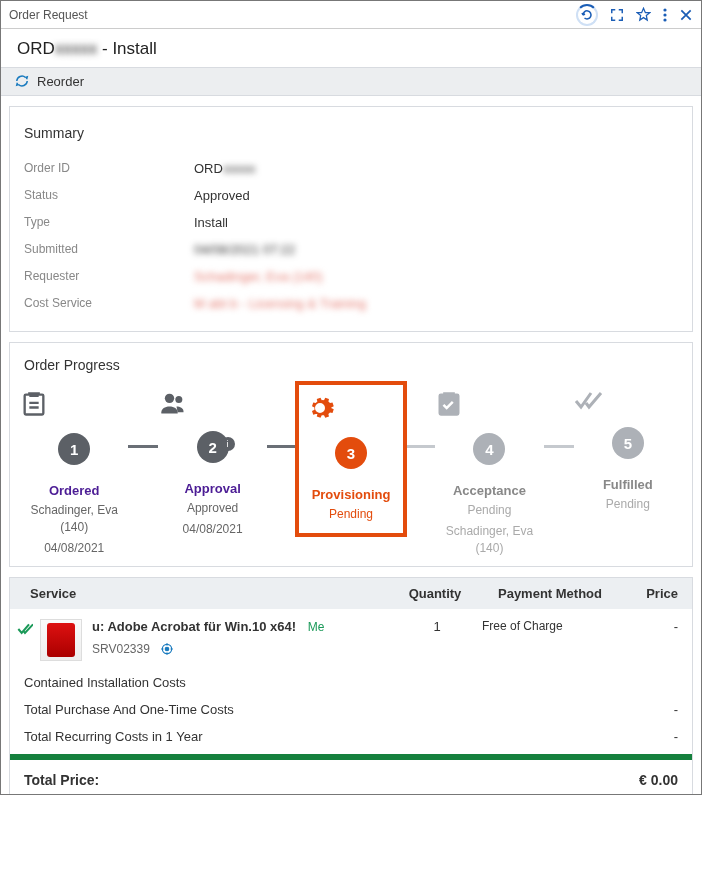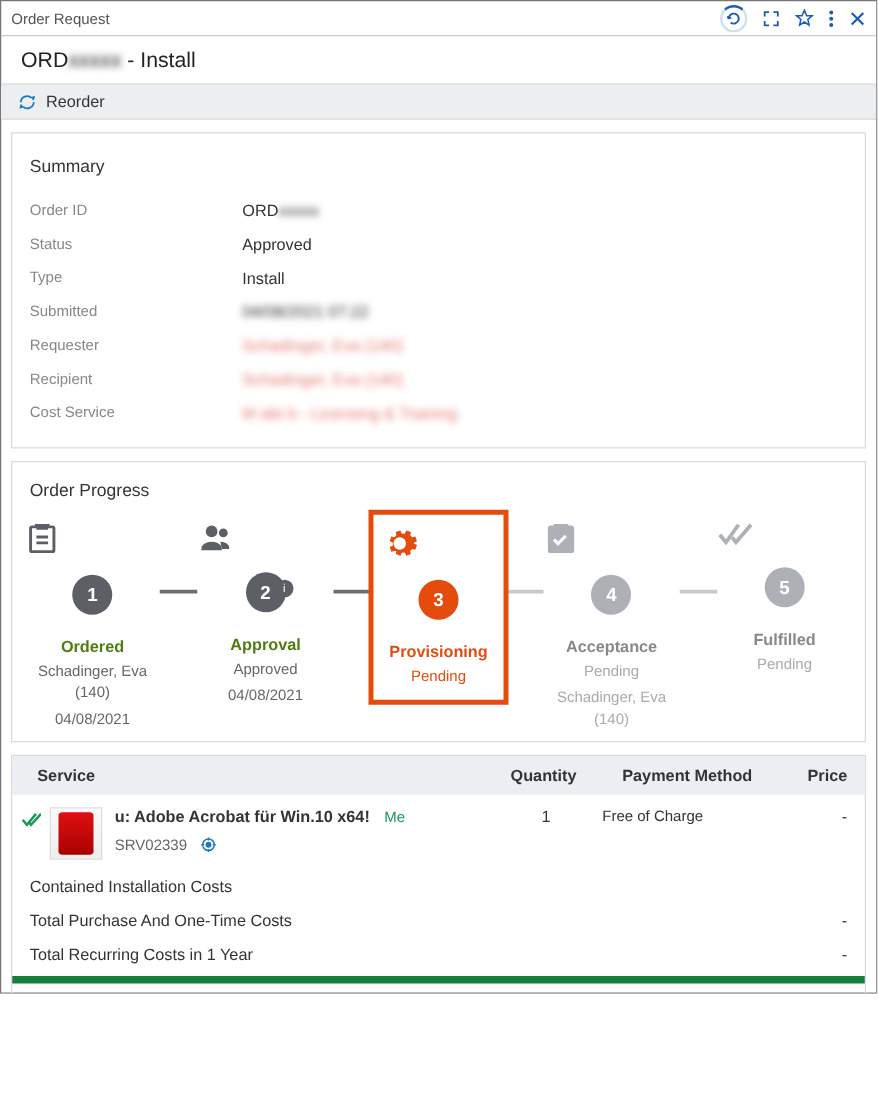--- a/index.html
+++ b/index.html
@@ -7,40 +7,40 @@
   .window { width:702px; height:795px; border:1px solid #777; display:flex; flex-direction:column; margin:0 auto; background:#fff; }
   .titlebar { display:flex; align-items:center; justify-content:space-between; padding:4px 8px; border-bottom:1px solid #ccc; height:28px; }
   .titlebar-title { font-size:12px; color:#555; }
   .titlebar-actions { display:flex; gap:12px; align-items:center; }
   .titlebar-actions span { color:#1a5db6; cursor:pointer; display:inline-flex; align-items:center; }
   .refresh-circle { width:22px; height:22px; border:2px solid #cfe0f5; border-top:2px solid #1a5db6; border-radius:50%; display:inline-flex; align-items:center; justify-content:center; color:#1a5db6; }
   .content { flex:1; overflow:auto; }
   .page-header { padding:10px 16px 8px; }
   .page-header h1 { font-size:17px; font-weight:400; color:#222; }
   .page-header h1 .blur { filter:blur(3px); }
-  .reorder-bar { background:#eceef0; padding:6px 14px; display:flex; align-items:flex-end; gap:8px; border-top:1px solid #d8dbe0; border-bottom:1px solid #d8dbe0; }
+  .reorder-bar { background:#eceef0; padding:6px 14px; display:flex; align-items:flex-start; gap:8px; border-top:1px solid #d8dbe0; border-bottom:1px solid #d8dbe0; }
   .reorder-bar span.ico { color:#1a7bbf; display:inline-flex; }
   .card { border:1px solid #d8dbe0; margin:10px 8px 0; padding:18px 14px 14px; }
   .card h2 { font-size:14px; font-weight:400; color:#333; margin-bottom:14px; }
   .kv { display:flex; padding:6px 0; font-size:13px; }
   .kv .k { width:170px; color:#888; font-size:12px; }
   .kv .v { color:#333; }
   .kv .v.red { color:#e57a6f; filter:blur(3px); }
   .kv .v.blur { filter:blur(3px); }
   .progress-card { border:1px solid #d8dbe0; margin:10px 8px 0; padding:14px 10px 10px; }
   .progress-card h2 { font-size:14px; font-weight:400; padding:0 4px 8px; }
   .steps { display:flex; align-items:flex-start; justify-content:space-between; padding-top:8px; }
   .step { flex:1; text-align:center; position:relative; }
   .step .ico { font-size:26px; color:#6a6f76; display:block; margin:0 auto; }
   .step.active .ico { color:#e34c0d; }
   .step.future .ico { color:#adb1b7; }
   .step .circle { width:32px; height:32px; border-radius:50%; background:#5c6066; color:#fff; display:flex; align-items:center; justify-content:center; margin:14px auto 0; font-weight:bold; font-size:15px; }
   .step.active .circle { background:#e34c0d; }
   .step.future .circle { background:#adb1b7; }
-  .step .title { margin-top:18px; font-weight:bold; font-size:13px; color:#4d7c0f; }
+  .step .title { margin-top:18px; font-weight:bold; font-size:13px; color:#4c1d95; }
   .step.active .title { color:#e34c0d; }
   .step.future .title { color:#888; }
   .step .sub { font-size:12px; color:#666; margin-top:4px; line-height:1.4; }
   .step.active .sub { color:#e34c0d; }
   .step.future .sub { color:#aaa; }
   .step .info-badge { position:absolute; top:48px; left:calc(50% + 8px); width:14px; height:14px; background:#5c6066; border-radius:50%; color:#fff; font-size:9px; display:flex; align-items:center; justify-content:center; }
   .connector { width:30px; height:3px; background:#6a6f76; margin-top:56px; }
   .connector.future { background:#c5c9ce; }
   .active-frame { border:4px solid #e34c0d; padding:8px 6px 10px; margin:-8px -2px; }
   .table-wrap { margin:10px 8px 0; border:1px solid #d8dbe0; }
@@ -136,24 +136,20 @@
         </div>
       <div class="kv">
           <span class="k">Submitted</span>
           <span class="v blur">04/08/2021 07:22</span>
         </div>
       <div class="kv">
           <span class="k">Requester</span>
           <span class="v red">Schadinger, Eva (140)</span>
         </div>
       <div class="kv">
-          <span class="k">Recipient</span>
-          <span class="v red">Schadinger, Eva (140)</span>
-        </div>
-      <div class="kv">
           <span class="k">Cost Service</span>
           <span class="v red">M abt b - Licensing &amp; Training</span>
         </div>
     </div>
 
     <div class="progress-card">
       <h2>Order Progress</h2>
       <div class="steps">
 
         <div class="step">

